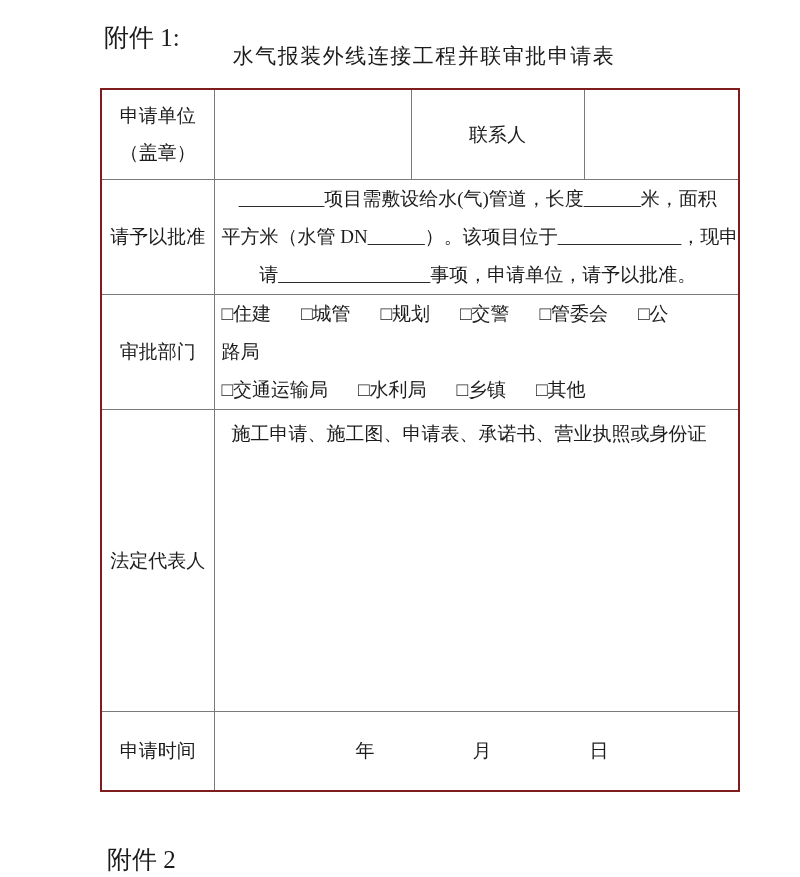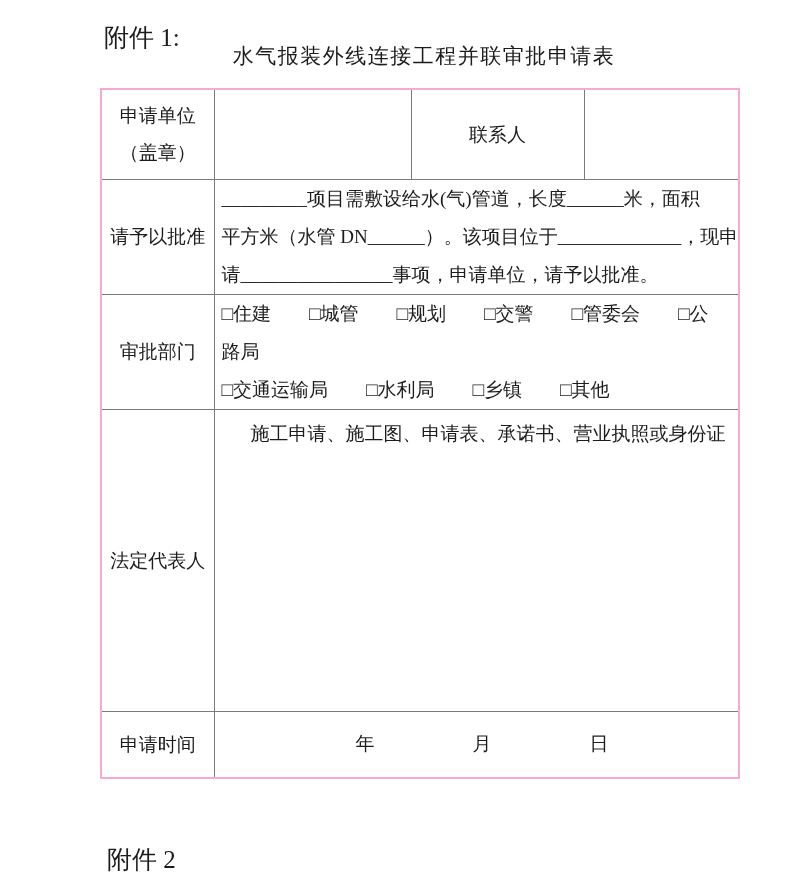--- a/index.html
+++ b/index.html
@@ -33,55 +33,56 @@
     left: 100px; top: 88px;
     width: 638px;
     border-collapse: collapse;
     table-layout: fixed;
   }
   table.form td {
     border: 1px solid #7a7a7a;
     font-size: 19px;
     overflow: hidden;
   }
-  table.form { border: 2px solid #f9a8d4; }
+  table.form { border: 2px solid #7f1d1d; }
   td.label-cell {
     text-align: center;
     vertical-align: middle;
     line-height: 37px;
     padding: 0 5px;
   }
   td.value-cell { vertical-align: middle; }
   tr.r1 td { height: 90px; }
   tr.r2 td { height: 44px; }
   tr.r3 td { height: 115px; }
   tr.r4 td { height: 115px; }
   tr.r5 td { height: 302px; }
-  tr.r6 td { height: 67px; }
+  tr.r6 td { height: 80px; }
   td.application-cell {
     vertical-align: middle;
     padding: 0 4px 0 7px;
+    text-align: center;
   }
   .app-line {
     line-height: 38px;
     white-space: pre;
   }
   td.dept-cell {
     vertical-align: middle;
     padding: 0 4px 0 7px;
   }
   .dept-line {
     display: flex;
-    gap: 38px;
+    gap: 30px;
     line-height: 38px;
     white-space: pre;
   }
   td.materials-cell {
     vertical-align: top;
-    padding: 9px 10px 0 36px;
+    padding: 9px 10px 0 17px;
   }
   .materials-text { line-height: 30px; }
   td.date-cell { vertical-align: middle; }
   .date-line {
     display: flex;
     gap: 98px;
     padding-left: 141px;
     line-height: 30px;
   }
 </style>

